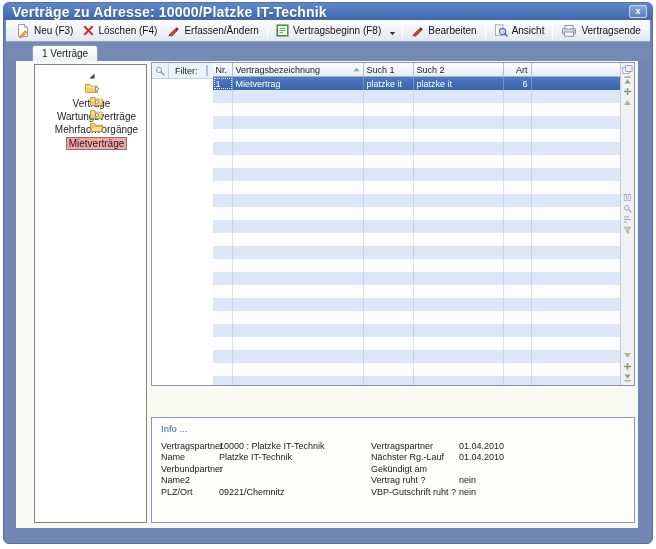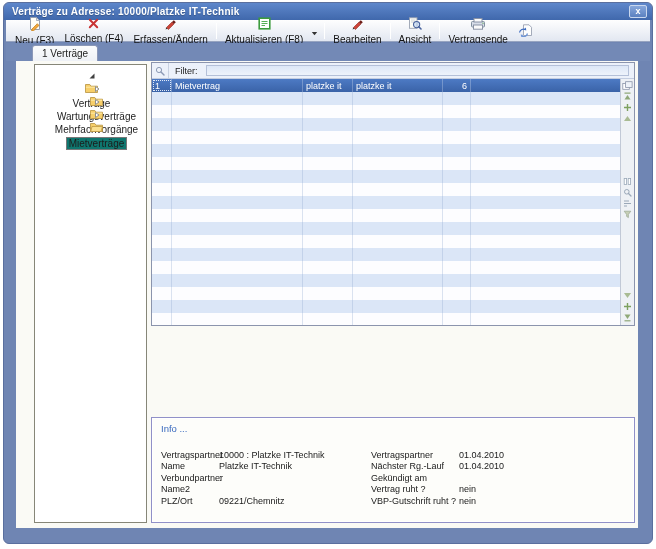--- a/index.html
+++ b/index.html
@@ -9,34 +9,34 @@
 
   .window { position: absolute; left: 3px; top: 2px; width: 650px; height: 542px;
     background: var(--window-frame, #6f85b3); border: 1px solid #5a6f9e; border-radius: 6px;
     overflow: hidden; }
 
   
   .titlebar { position: absolute; left: 0; top: 0; right: 0; height: 17px;
     background: linear-gradient(to bottom, #5e87cb, var(--titlebar, #4068ac));
     display: flex; align-items: center; padding: 0 5px 0 8px;
     border-radius: 5px 5px 0 0; }
-  .title-text { color: #ffffff; font-size: 10px; font-weight: bold; letter-spacing: 0.2px;
+  .title-text { color: #ffffff; font-size: 14px; font-weight: bold; letter-spacing: 0.2px;
     text-shadow: 0 1px 1px rgba(0,0,0,0.25); white-space: nowrap; }
   .close-btn { margin-left: auto; width: 18px; height: 13px; border: 1px solid #c9d7ee;
     border-radius: 2px; background: linear-gradient(to bottom, #87a7dc, #5b81c0);
     color: #fff; font-size: 9px; font-weight: bold; line-height: 11px; text-align: center;
     cursor: default; }
 
   
   .toolbar { position: absolute; left: 2px; right: 2px; top: 17px; height: 22px;
     background: linear-gradient(to bottom, #fefefe, #e2e7f1);
     border-bottom: 1px solid #97a4c0; display: flex; align-items: center;
     padding: 0 4px; }
   .tb-btn { display: flex; align-items: center; gap: 4px; padding: 4px 5px;
-    font-size: 10px; color: #111; white-space: nowrap; border-radius: 2px; cursor: default; flex-direction: column; }
+    font-size: 10px; color: #111; white-space: nowrap; border-radius: 2px; cursor: default; }
   .tb-btn .icon { display: flex; align-items: center; }
   .tb-sep { width: 1px; height: 16px; background: #a9b4c9; border-right: 1px solid #ffffff;
     margin: 0 3px; }
   .dd-arrow { display: flex; align-items: center; padding: 2px 3px; }
 
   
   .tabstrip { position: absolute; left: 2px; right: 2px; top: 40px; height: 18px;
     background: var(--tab-strip, #7389b6); display: flex; align-items: flex-end;
     padding-left: 26px; }
   .tab { background: linear-gradient(to bottom, #fbfcfd, #eef1f6);
@@ -48,25 +48,25 @@
     background: #fafaf5; }
 
   
   .tree-panel { position: absolute; left: 18px; top: 3px; width: 113px; height: 459px;
     background: #ffffff; border: 1px solid #868678; padding: 7px 2px 0 4px; }
   .tree-item { display: flex; align-items: center; gap: 3px; height: 13px;
     font-size: 10px; color: #1c1c1c; white-space: nowrap; cursor: default; flex-direction: column; }
   .tree-item.child { padding-left: 10px; }
   .tree-item .tw { width: 9px; display: flex; justify-content: center; }
   .tree-label { padding: 0 2px; }
-  .tree-item.selected .tree-label { border: 1px solid #777777; background: #0f766e; }
+  .tree-item.selected .tree-label { border: 1px solid #777777; background: #fca5a5; }
 
   
-  .grid-panel { position: absolute; left: 135px; top: 1px; width: 484px; height: 264px;
-    background: #ffffff; border: 1px solid #8b94ad; display: flex; flex-direction: column;
+  .grid-panel { position: absolute; left: 135px; top: 1px; width: 484px; height: 324px;
+    background: #ffffff; border: 1px solid #8b94ad; display: flex; flex-direction: row;
     overflow: hidden; }
   .filter-row { height: 16px; background: #ecf1fa; border-bottom: 1px solid #c3cde0;
     display: flex; align-items: center; gap: 4px; padding: 0 3px 0 0; flex: 0 0 auto; }
   .filter-iconbox { width: 17px; align-self: stretch; display: flex; align-items: center;
     justify-content: center; border-right: 1px solid #c9d2e2; }
   .filter-label { font-size: 9px; color: #1a1a1a; padding-left: 2px; }
   .filter-field { flex: 1; height: 11px; margin: 0 2px 0 4px;
     background: linear-gradient(to bottom, #dde7f6, #eef3fb); border: 1px solid #b4c0d8; }
 
   .grid-main { flex: 1; display: flex; overflow: hidden; }
@@ -102,21 +102,21 @@
     display: flex; flex-direction: column; align-items: center; padding: 1px 0 2px 0; }
   .nav-btn { width: 12px; height: 11px; display: flex; align-items: center; justify-content: center;
     cursor: default; }
   .nav-spacer-a { flex: 0.85; }
   .nav-spacer-b { flex: 1.15; }
 
   
   .info-panel { position: absolute; left: 135px; top: 356px; width: 484px; height: 106px;
     background: #fdfdfa; border: 1px solid #9090c8; box-shadow: inset 0 0 0 1px #ffffff;
     padding: 5px 8px 0 9px; overflow: hidden; }
-  .info-title { color: var(--info-title, #3a6abe); font-size: 9.5px; margin-bottom: 15px; }
+  .info-title { color: var(--info-title, #3a6abe); font-size: 9.5px; margin-bottom: 6px; }
   .info-cols { display: flex; }
   .info-col { display: flex; flex-direction: column; }
   .info-col.left { width: 210px; flex: 0 0 auto; }
   .info-col.right { flex: 1; }
   .info-row { display: flex; height: 11.5px; align-items: center; font-size: 9px; color: #1a1a1a;
     white-space: nowrap; }
   .info-col.left  .il { width: 58px; flex: 0 0 auto; }
   .info-col.right .il { width: 88px; flex: 0 0 auto; }
   .iv { overflow: hidden; }
 </style>
@@ -161,21 +161,21 @@
         <span>Erfassen/Ändern</span>
       </div>
       <div class="tb-sep"></div>
       <div class="tb-btn">
         <span class="icon">
           <svg width="13" height="13" viewBox="0 0 13 13">
               <rect x="1.2" y="1.2" width="10.6" height="10.6" fill="#ffffff" stroke="#3d9b3d" stroke-width="1.6"></rect>
               <path d="M3.5 4.5 H9.5 M3.5 6.5 H9.5 M3.5 8.5 H7" stroke="#58b058" stroke-width="1"></path>
             </svg>
         </span>
-        <span>Aktualisieren (F8)</span>
+        <span>Vertragsbeginn (F8)</span>
       </div>
       <div class="dd-arrow">
         <span class="icon">
           <svg width="7" height="5" viewBox="0 0 7 5">
               <path d="M0.8 1 L6.2 1 L3.5 4.2 Z" fill="#333333"></path>
             </svg>
         </span>
       </div>
       <div class="tb-sep"></div>
       <div class="tb-btn">
@@ -302,20 +302,35 @@
                   <path d="M6 6 L9 9" stroke="#8c9ab5" stroke-width="1.4" stroke-linecap="round"></path>
                 </svg>
             </span>
           </span>
           <span class="filter-label">Filter:</span>
           <span class="filter-field"></span>
         </div>
 
         <div class="grid-main">
           <div class="rows-col">
+            <div class="grid-header">
+              <div class="hcell c-nr">Nr.</div>
+              <div class="hcell c-bez">
+                <span>Vertragsbezeichnung</span>
+                <span class="sort">
+                  <svg width="7" height="5" viewBox="0 0 7 5">
+                      <path d="M3.5 0.8 L6.4 4.2 H0.6 Z" fill="#93a0b5"></path>
+                    </svg>
+                </span>
+              </div>
+              <div class="hcell c-such1">Such 1</div>
+              <div class="hcell c-such2">Such 2</div>
+              <div class="hcell c-art">Art</div>
+              <div class="hcell c-rest"></div>
+            </div>
 
             <div class="grid-row selected">
               <div class="cell c-nr focus">1</div>
               <div class="cell c-bez">Mietvertrag</div>
               <div class="cell c-such1">platzke it</div>
               <div class="cell c-such2">platzke it</div>
               <div class="cell c-art">6</div>
               <div class="cell c-rest"></div>
             </div>
 

